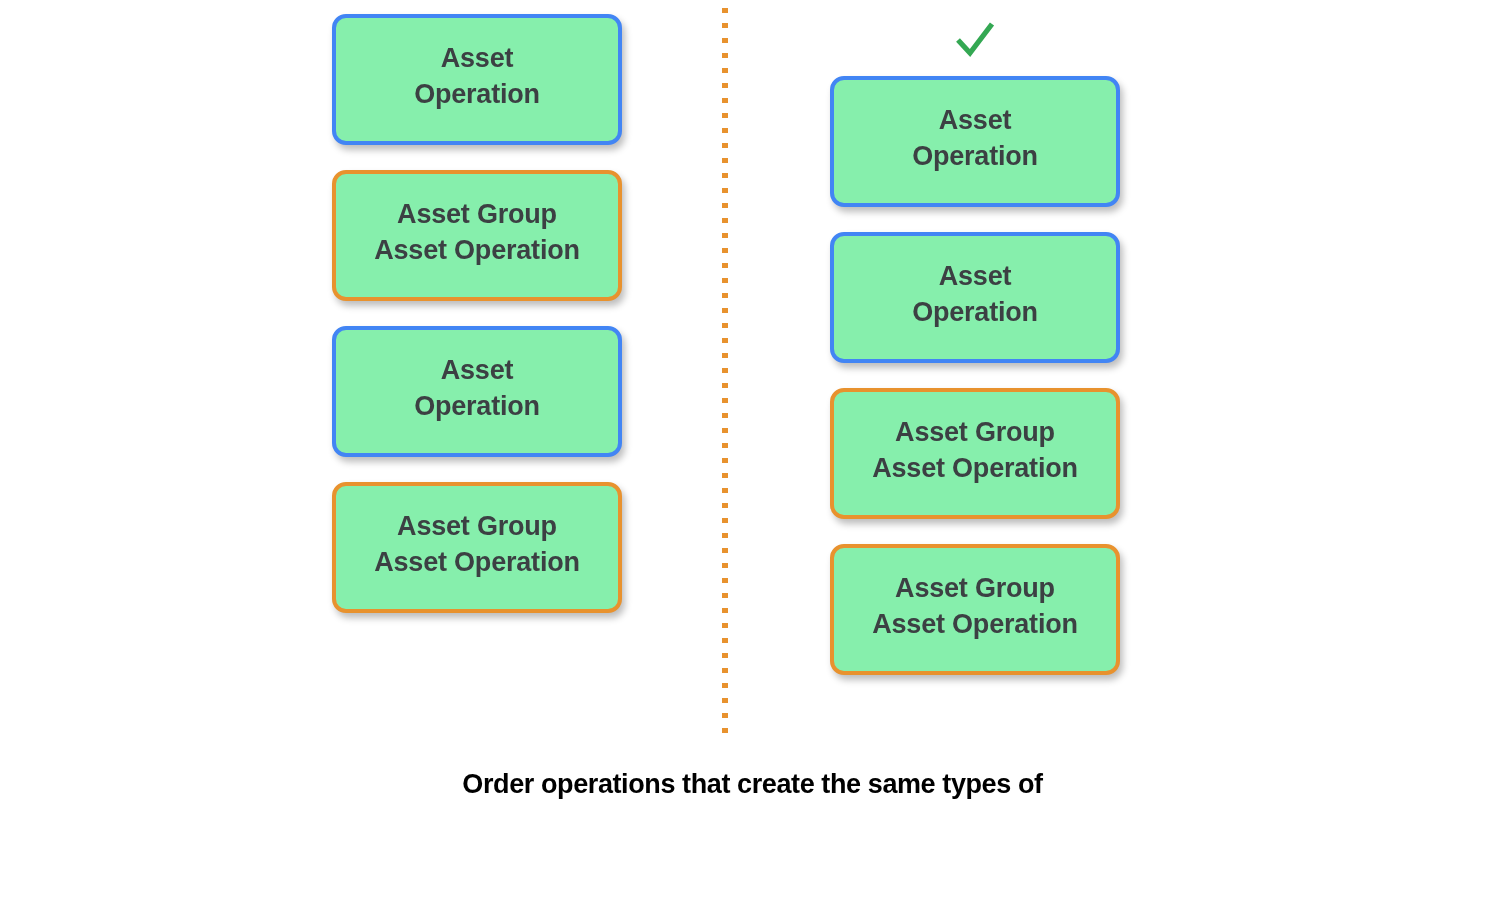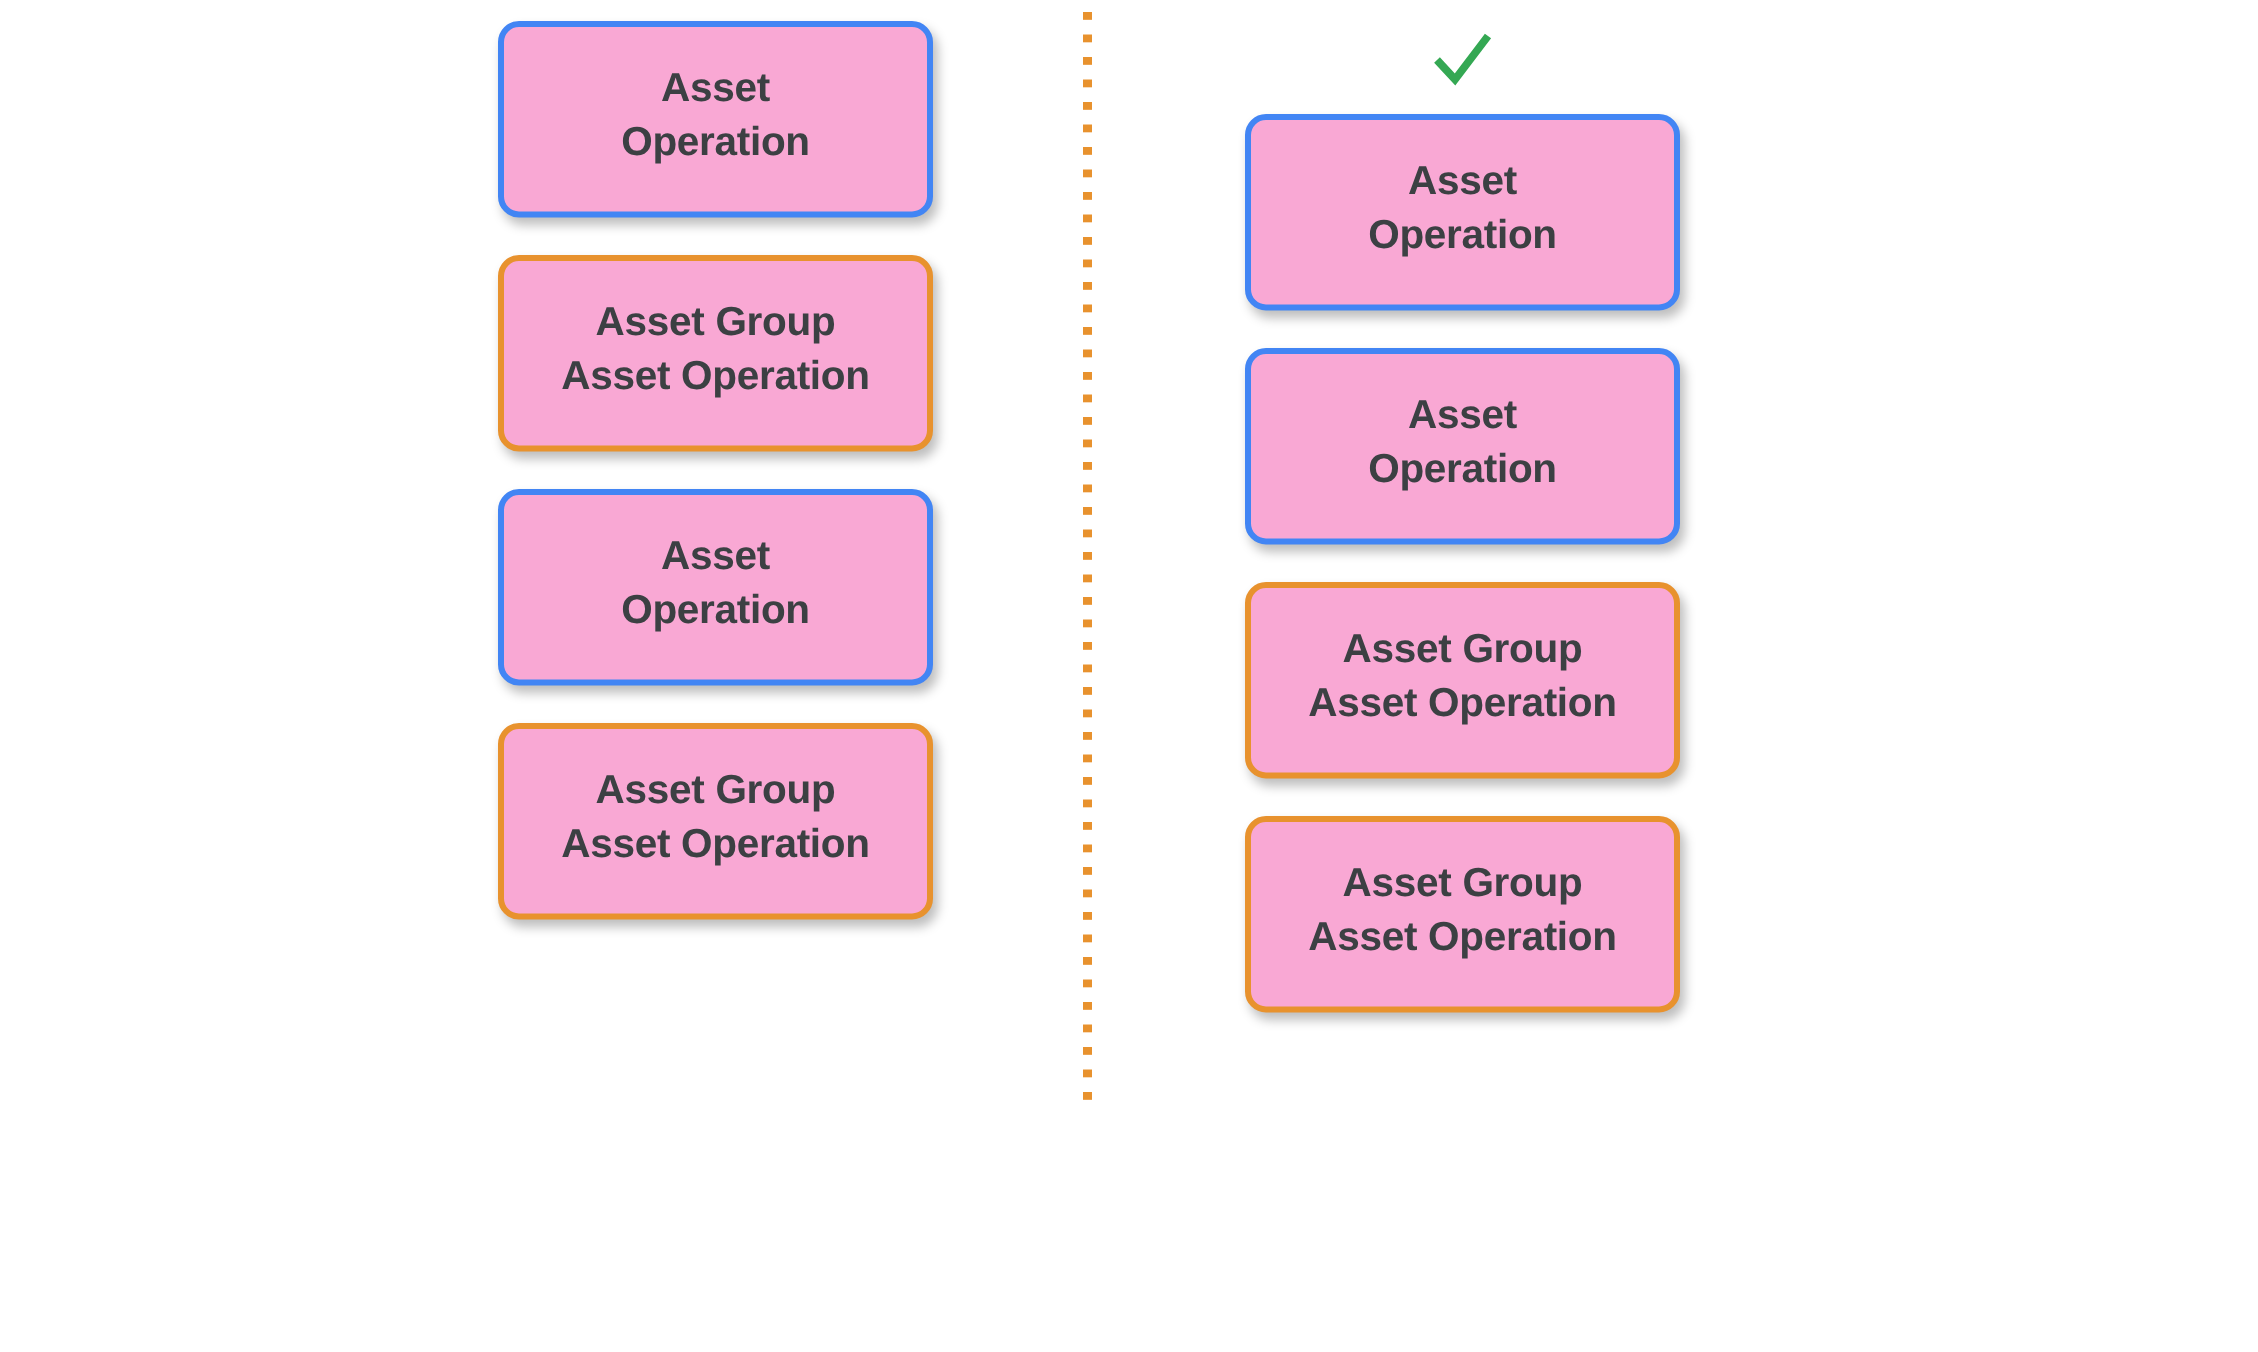--- a/index.html
+++ b/index.html
@@ -77,21 +77,21 @@
     display: flex;
     flex-direction: column;
     gap: 25px;
     align-items: center;
   }
 
   .card {
     box-sizing: border-box;
     width: 290px;
     height: 131px;
-    background: #f9a8d4;
+    background: #86efac;
     border-radius: 14px;
     border: 4px solid #4285F4;
     box-shadow: 3px 5px 7px rgba(0, 0, 0, 0.26);
     display: flex;
     flex-direction: column;
     align-items: center;
     justify-content: center;
     padding-bottom: 8px;
   }
   .card.blue   { border-color: #4285F4; }
@@ -185,15 +185,16 @@
 
       <div class="card orange">
         <div class="card-line">Asset Group</div>
         <div class="card-line">Asset Operation</div>
       </div>
 
     </div>
   </div>
 
   <div class="caption">
+    <div class="caption-line">Order operations that create the same types of</div>
   </div>
 
 </div>
 
 </body></html>

